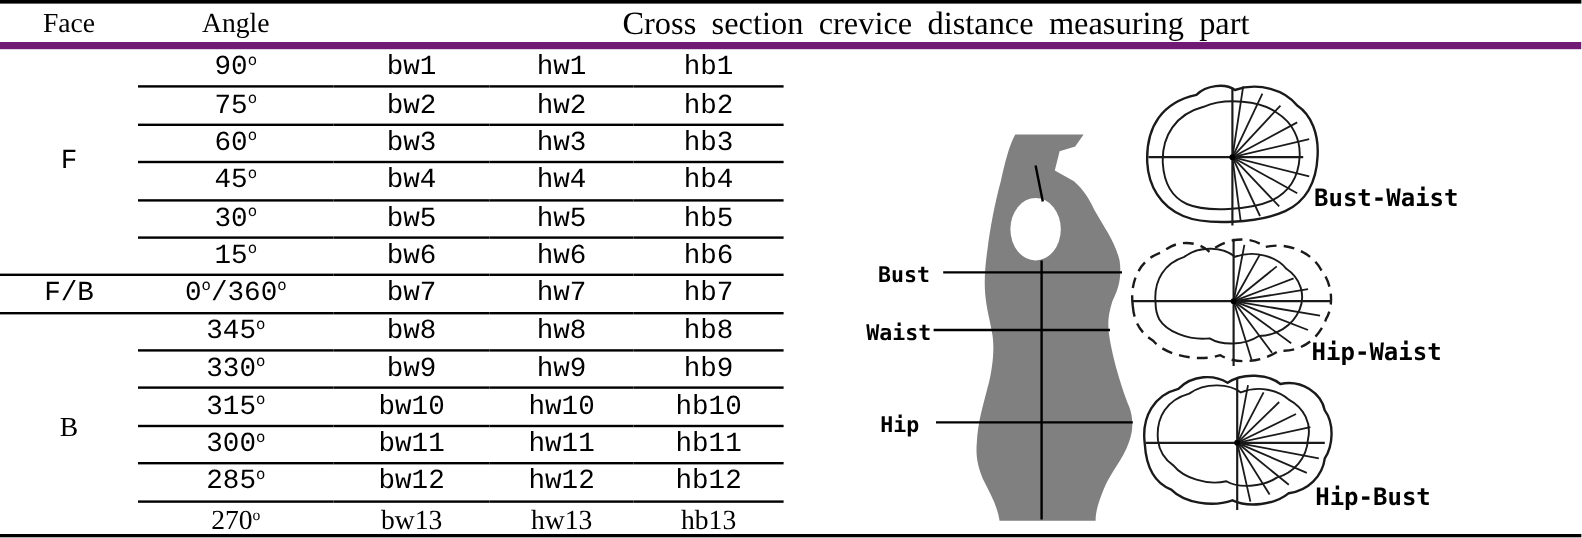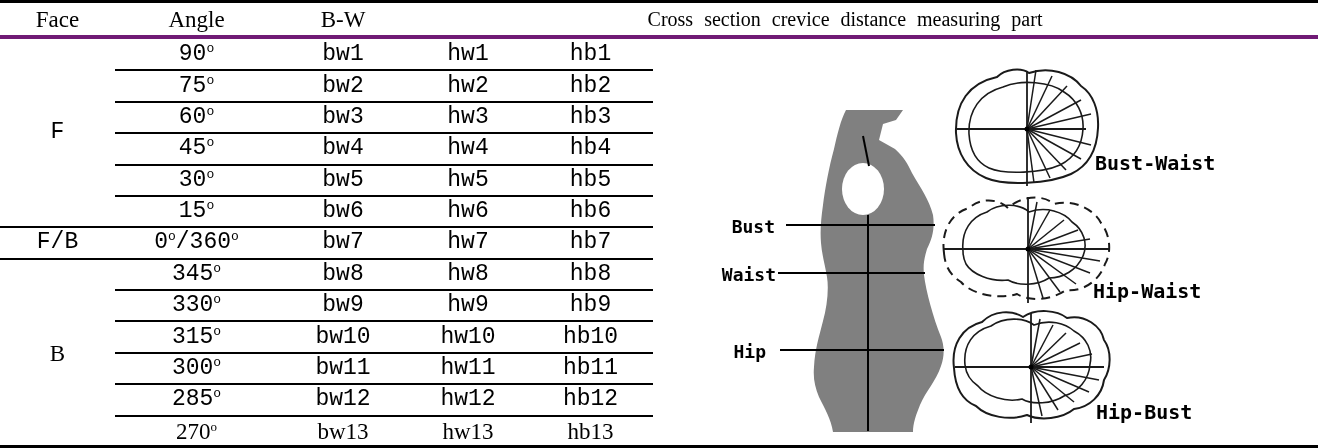--- a/index.html
+++ b/index.html
@@ -1,28 +1,28 @@
 <!DOCTYPE html>
 <html><head>
 <meta charset="utf-8">
 <style>
   html,body{margin:0;padding:0;background:#fff;}
   .page{
     width:1318px;height:448px;box-sizing:border-box;background:#fff;
     border-top:3px solid #000;border-bottom:3px solid #000;
     font-family:"Liberation Serif", serif;color:#000;overflow:hidden;
   }
-  .header{height:32px;border-bottom:4px solid #701a75;display:flex;align-items:stretch;}
+  .header{height:32px;border-bottom:6px solid #701a75;display:flex;align-items:stretch;}
   .hcell{display:flex;align-items:center;justify-content:center;font-size:23px;line-height:1;}
   .hc-face{width:115px;}
   .hc-angle{width:163px;}
   .hc-bw{width:130px;}
   .hc-hw{width:120px;}
   .hc-hb{width:125px;}
-  .hc-title{flex:1;font-size:20px;word-spacing:6px;transform:translateX(-18px);}
+  .hc-title{flex:1;font-size:27px;word-spacing:6px;transform:translateX(-18px);}
   .content{height:408px;display:flex;}
   table.angles{width:653px;border-collapse:collapse;table-layout:fixed;font-size:23px;}
   table.angles td{
     text-align:center;vertical-align:middle;padding:0;line-height:1;
     border:none;white-space:nowrap;
   }
   table.angles tr{height:30.77px;}
   table.angles td.sep{border-bottom:2px solid #000;font-family:Liberation Mono, monospace;}
   table.angles sup{font-size:13px;line-height:0;vertical-align:8px;}
   .figure-wrap{width:665px;height:408px;position:relative;}
@@ -35,21 +35,20 @@
   .bodyline{stroke:#000;stroke-width:2;}
 </style>
 </head>
 <body>
 
 <div class="page">
 
   <div class="header">
     <div class="hcell hc-face">Face</div>
     <div class="hcell hc-angle">Angle</div>
-    <div class="hcell hc-bw">B-W</div>
     <div class="hcell hc-title">Cross section crevice distance measuring part</div>
   </div>
 
   <div class="content">
 
     <table class="angles">
       <colgroup>
         <col style="width:115px">
           <col style="width:163px">
           <col style="width:130px">

